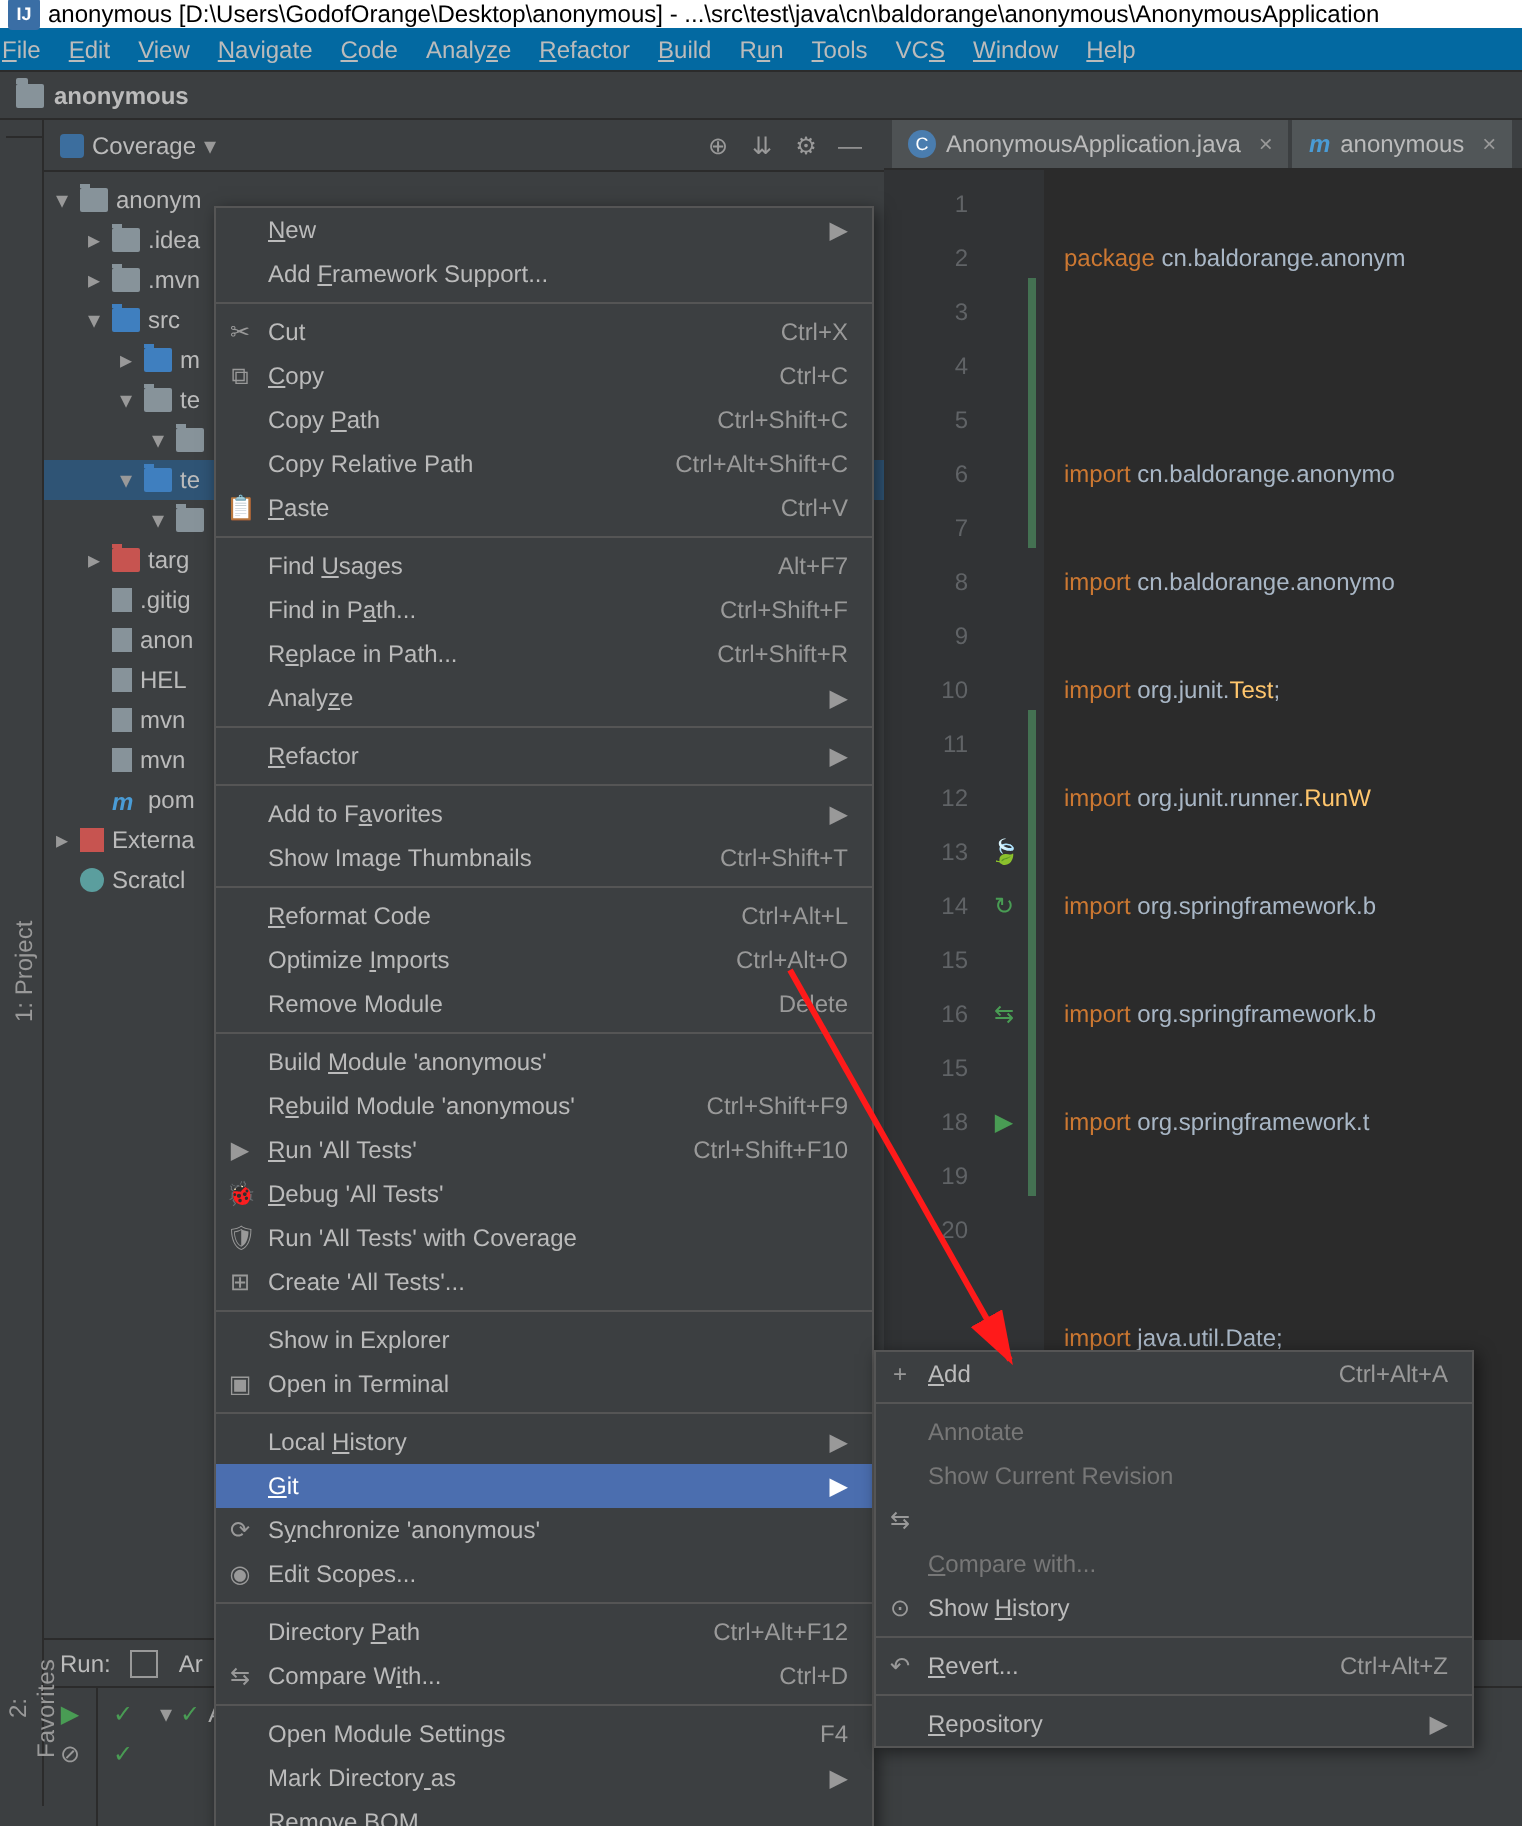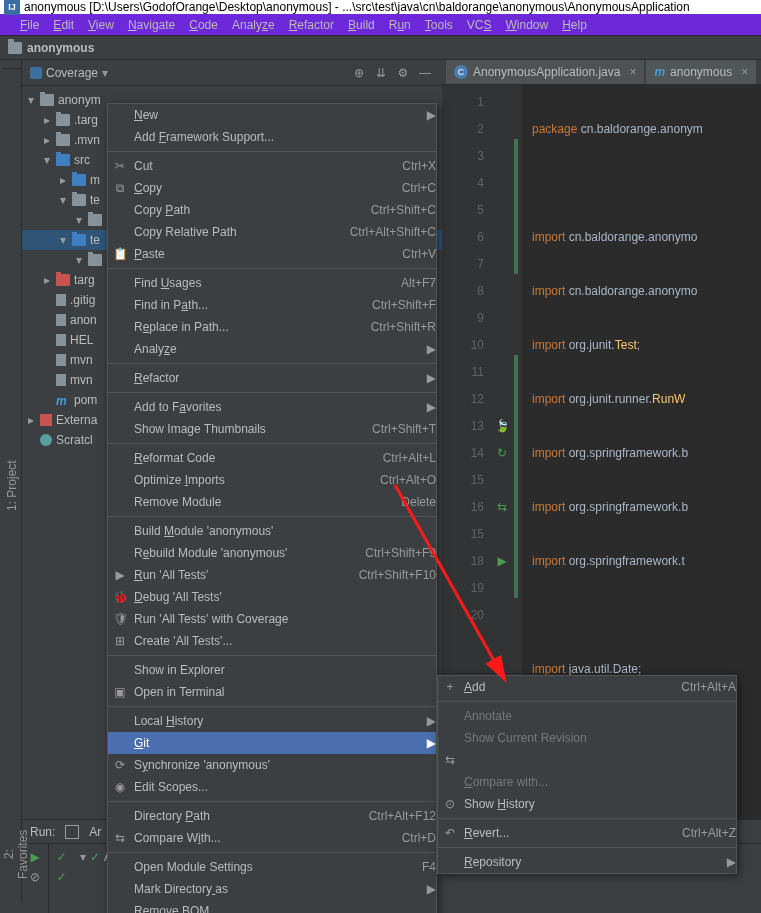--- a/index.html
+++ b/index.html
@@ -1,19 +1,19 @@
 <!DOCTYPE html>
 <html><head>
 <meta charset="utf-8">
 <style>
 *{margin:0;padding:0;box-sizing:border-box;font-family:"Segoe UI",Arial,sans-serif;font-size:12px;user-select:none}
 body{background:#3c3f41;color:#bbb;width:761px;height:913px;overflow:hidden;position:relative}
 .titlebar{height:14px;background:#fff;display:flex;align-items:center;padding:0 4px;color:#000}
 .titlebar .icon{width:16px;height:16px;background:#3a6ea5;margin-right:4px;display:inline-flex;align-items:center;justify-content:center;color:#fff;font-weight:bold;font-size:9px;border-radius:2px}
-.menubar{height:22px;background:#6d28d9;display:flex;align-items:center;padding:0 20px;border-bottom:1px solid #2b2b2b}
+.menubar{height:22px;background:#0369a1;display:flex;align-items:center;padding:0 1px;border-bottom:1px solid #2b2b2b}
 .menubar span{margin-right:14px;color:#bbb;cursor:pointer}
 .menubar span u{text-decoration:underline}
 .breadcrumb{height:24px;background:#3c3f41;display:flex;align-items:center;padding:0 8px;border-bottom:1px solid #2b2b2b}
 .breadcrumb .folder-icon{width:14px;height:12px;background:#87939a;margin-right:5px;border-radius:1px;position:relative}
 .breadcrumb .folder-icon::before{content:"";position:absolute;top:-3px;left:0;width:6px;height:3px;background:#87939a;border-radius:1px 1px 0 0}
 .main{display:flex;height:calc(100% - 70px)}
 .left-gutter{width:22px;background:#3c3f41;border-right:1px solid #2b2b2b;writing-mode:vertical-rl;text-align:center;padding-top:8px;color:#999}
 .left-gutter .tab{transform:rotate(180deg);padding:8px 2px;border-bottom:1px solid #2b2b2b}
 .project-panel{width:420px;background:#3c3f41;display:flex;flex-direction:column}
 .project-header{height:26px;display:flex;align-items:center;padding:0 8px;border-bottom:1px solid #2b2b2b;background:#3c3f41}
@@ -40,21 +40,21 @@
 .gutter{width:50px;background:#313335;color:#606366;text-align:right;padding:4px 8px 0 0;line-height:27px}
 .gutter-icons{width:20px;background:#313335;padding-top:4px;line-height:27px;text-align:center}
 .marks{width:10px;background:#313335}
 .code{flex:1;padding:4px 0 0 10px;line-height:27px;color:#a9b7c6;white-space:pre}
 .kw{color:#cc7832}
 .ann{color:#bbb529}
 .fn{color:#ffc66d}
 .favs{position:absolute;bottom:24px;left:0;width:22px;height:70px;writing-mode:vertical-rl;transform:rotate(180deg);text-align:center;padding:6px 2px;color:#999}
 
 .ctx{position:absolute;background:#3c3f41;border:1px solid #555;box-shadow:2px 2px 8px rgba(0,0,0,0.5);z-index:10}
-.ctx-row{height:22px;display:flex;align-items:center;padding:0 0 0 26px;position:relative;color:#bbb;white-space:nowrap}
+.ctx-row{height:22px;display:flex;align-items:center;padding:0 12px 0 26px;position:relative;color:#bbb;white-space:nowrap}
 .ctx-row u{text-decoration:underline}
 .ctx-row.hl{background:#4b6eaf;color:#fff}
 .ctx-row.disabled{color:#777}
 .ctx-row .ico{position:absolute;left:5px;width:14px;text-align:center;color:#999}
 .ctx-row .sc{margin-left:auto;padding-left:30px;color:#999}
 .ctx-row .arr{margin-left:auto;padding-left:30px;color:#999}
 .ctx-row.hl .arr{color:#fff}
 .ctx-sep{height:1px;background:#555;margin:3px 0}
 .ctx1{left:107px;top:103px;width:330px}
 .ctx2{left:437px;top:675px;width:300px}
@@ -111,21 +111,21 @@
     </div>
     <div class="tree" id="tree">
         <div class="tree-row" style="padding-left: 6px;">
           <span class="arrow">▾</span>
           <span class="ficon folder "></span>
           <span>anonym</span>
         </div>
         <div class="tree-row" style="padding-left: 22px;">
           <span class="arrow">▸</span>
           <span class="ficon folder "></span>
-          <span>.targ</span>
+          <span>.idea</span>
         </div>
         <div class="tree-row" style="padding-left: 22px;">
           <span class="arrow">▸</span>
           <span class="ficon folder "></span>
           <span>.mvn</span>
         </div>
         <div class="tree-row" style="padding-left: 22px;">
           <span class="arrow">▾</span>
           <span class="ficon folder  src"></span>
           <span>src</span>

